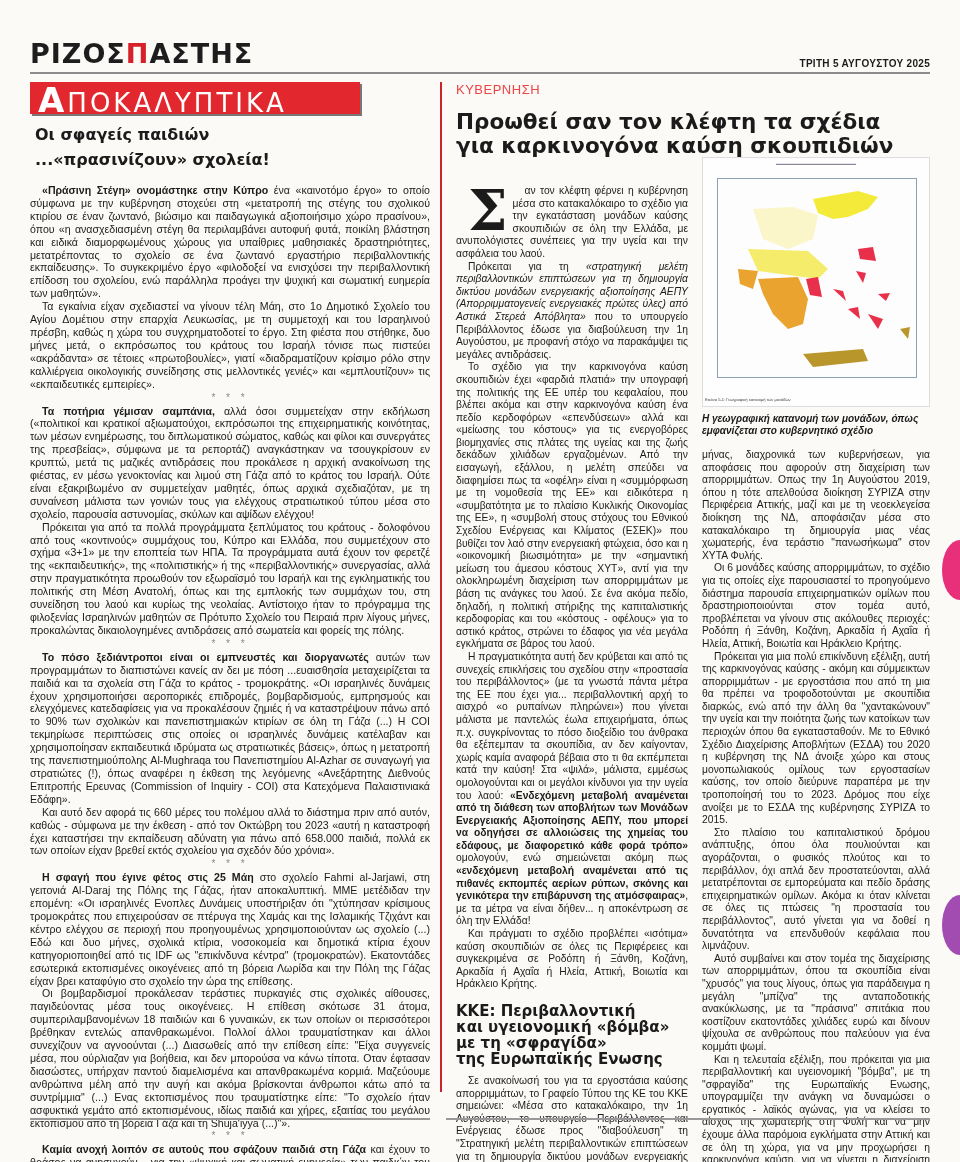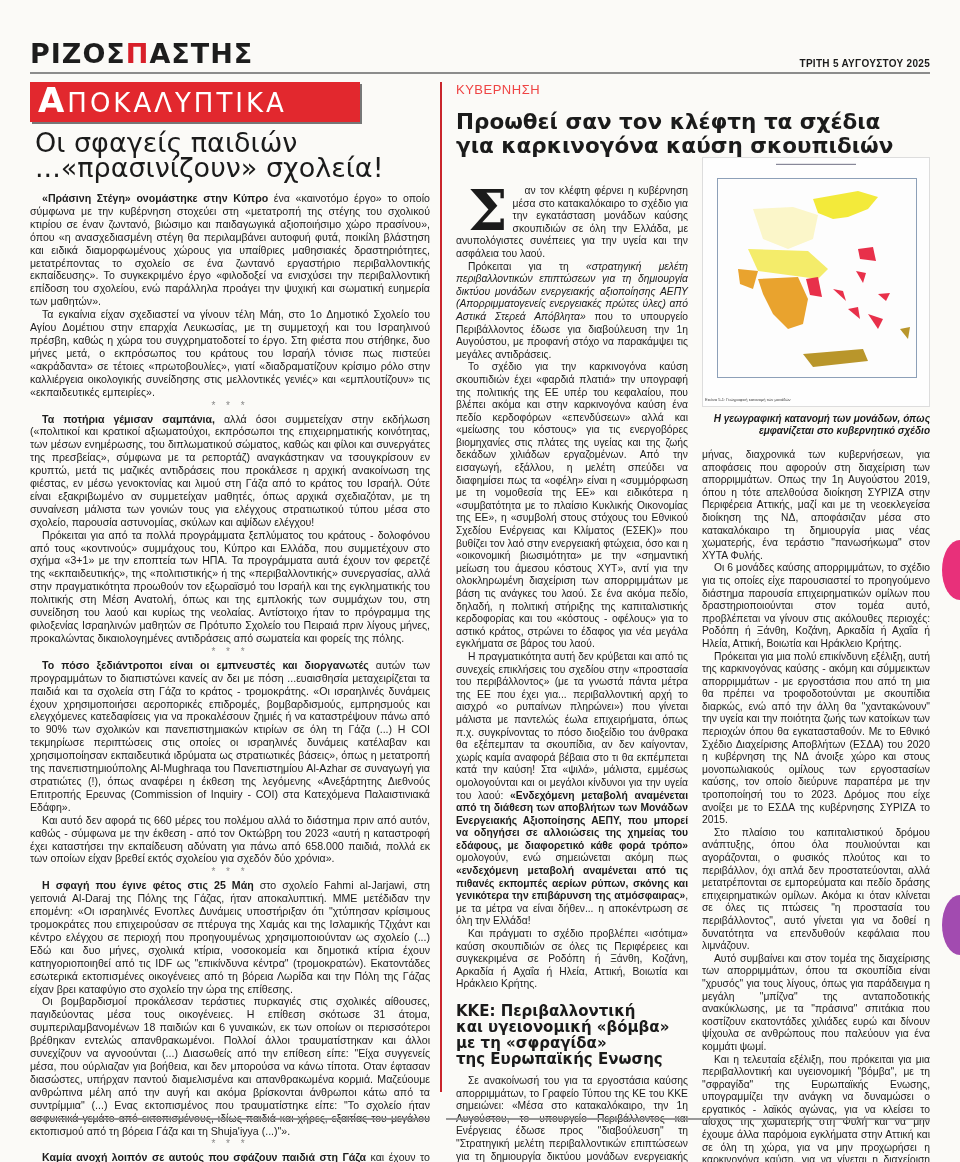--- a/index.html
+++ b/index.html
@@ -3,41 +3,41 @@
 <meta charset="utf-8">
 <style>
   * { box-sizing: border-box; margin: 0; padding: 0; }
   html, body { width: 960px; height: 1162px; background: #fbfaf7; overflow: hidden; }
   body { font-family: "Liberation Sans", sans-serif; color: #1b1b1b; position: relative; }
   .masthead { position: absolute; left: 30px; top: 38px; width: 900px; height: 36px; border-bottom: 2px solid #8c8c8c; text-align: center; }
   .logo { position: absolute; left: 0; top: 0; font-family: "DejaVu Sans", sans-serif; font-weight: bold; font-size: 27px; letter-spacing: 1px; color: #1d1d1d; }
   .logo .hs { color: #d8202a; }
   .date { position: absolute; right: 0; bottom: 3px; font-size: 10px; font-weight: bold; letter-spacing: 0.3px; }
   .left { position: absolute; left: 30px; top: 82px; width: 400px; }
-  .ribbon { background: #e2282e; color: #fff; height: 40px; width: 330px; padding-left: 8px; font-family: "DejaVu Sans", sans-serif; font-size: 26px; letter-spacing: 3px; line-height: 36px; box-shadow: 2px 2px 0 #777; }
+  .ribbon { background: #e2282e; color: #fff; height: 32px; width: 330px; padding-left: 8px; font-family: "DejaVu Sans", sans-serif; font-size: 26px; letter-spacing: 3px; line-height: 36px; box-shadow: 2px 2px 0 #777; }
   .ribbon .big { font-size: 34px; font-weight: bold; }
-  .left h1 { font-family: "DejaVu Sans", sans-serif; font-size: 27px; font-weight: normal; line-height: 25px; margin: 8px 0 0 5px; }
+  .left h1 { font-family: "DejaVu Sans", sans-serif; font-size: 16px; font-weight: bold; line-height: 25px; margin: 8px 0 0 5px; }
   .body-text { font-size: 10.6px; line-height: 12.9px; text-align: justify; }
   .body-text p { text-indent: 12px; }
   .body-text b { font-weight: bold; }
   .stars { text-align: center; color: #888; font-size: 10px; line-height: 14px; letter-spacing: 4px; }
   .left .body-text { margin-top: 12px; }
   .rule-bottom { position: absolute; height: 2px; background: #999; }
   .vline { position: absolute; left: 440px; top: 82px; width: 2px; height: 1010px; background: #c9252c; }
   .right { position: absolute; left: 456px; top: 82px; width: 474px; }
   .kicker { font-size: 13px; letter-spacing: 0.5px; color: #ef4444; }
   .right h1 { font-family: "DejaVu Sans", sans-serif; font-size: 21.5px; font-weight: bold; line-height: 24px; margin-top: 13px; }
   .col-a { position: absolute; left: 456px; top: 185px; width: 232px; }
   .col-b { position: absolute; left: 702px; top: 157px; width: 228px; }
   .dropcap { float: left; font-family: "DejaVu Serif", serif; font-size: 56px; line-height: 50px; font-weight: bold; margin: 0 5px 0 0; }
   .map { width: 228px; height: 250px; background: #fefefe; border: 1px solid #ddd; position: relative; }
   .map .hdr { font-size: 4px; color: #889; text-align: center; padding-top: 3px; }
   .map .frame { position: absolute; left: 14px; top: 20px; width: 200px; height: 200px; border: 1px solid #8da0b8; background: #fdfdfd; }
   .map .foot { position: absolute; left: 2px; bottom: 4px; font-size: 4px; color: #444; }
-  .caption { font-size: 10px; font-weight: bold; font-style: italic; text-align: right; line-height: 12px; margin: 6px 0 12px; }
+  .caption { font-size: 10px; font-weight: bold; font-style: italic; text-align: left; line-height: 12px; margin: 6px 0 12px; }
   .sub { font-family: "DejaVu Sans", sans-serif; font-size: 15px; font-weight: bold; line-height: 16px; margin: 12px 0 8px; }
   .deco { position: absolute; right: -18px; width: 36px; height: 60px; border-radius: 50%; }
 </style>
 </head>
 <body>
 
 <div class="masthead">
   <div class="logo">
     <span>ΡΙΖΟΣ</span><span class="hs">Π</span><span>ΑΣΤΗΣ</span>
   </div>

